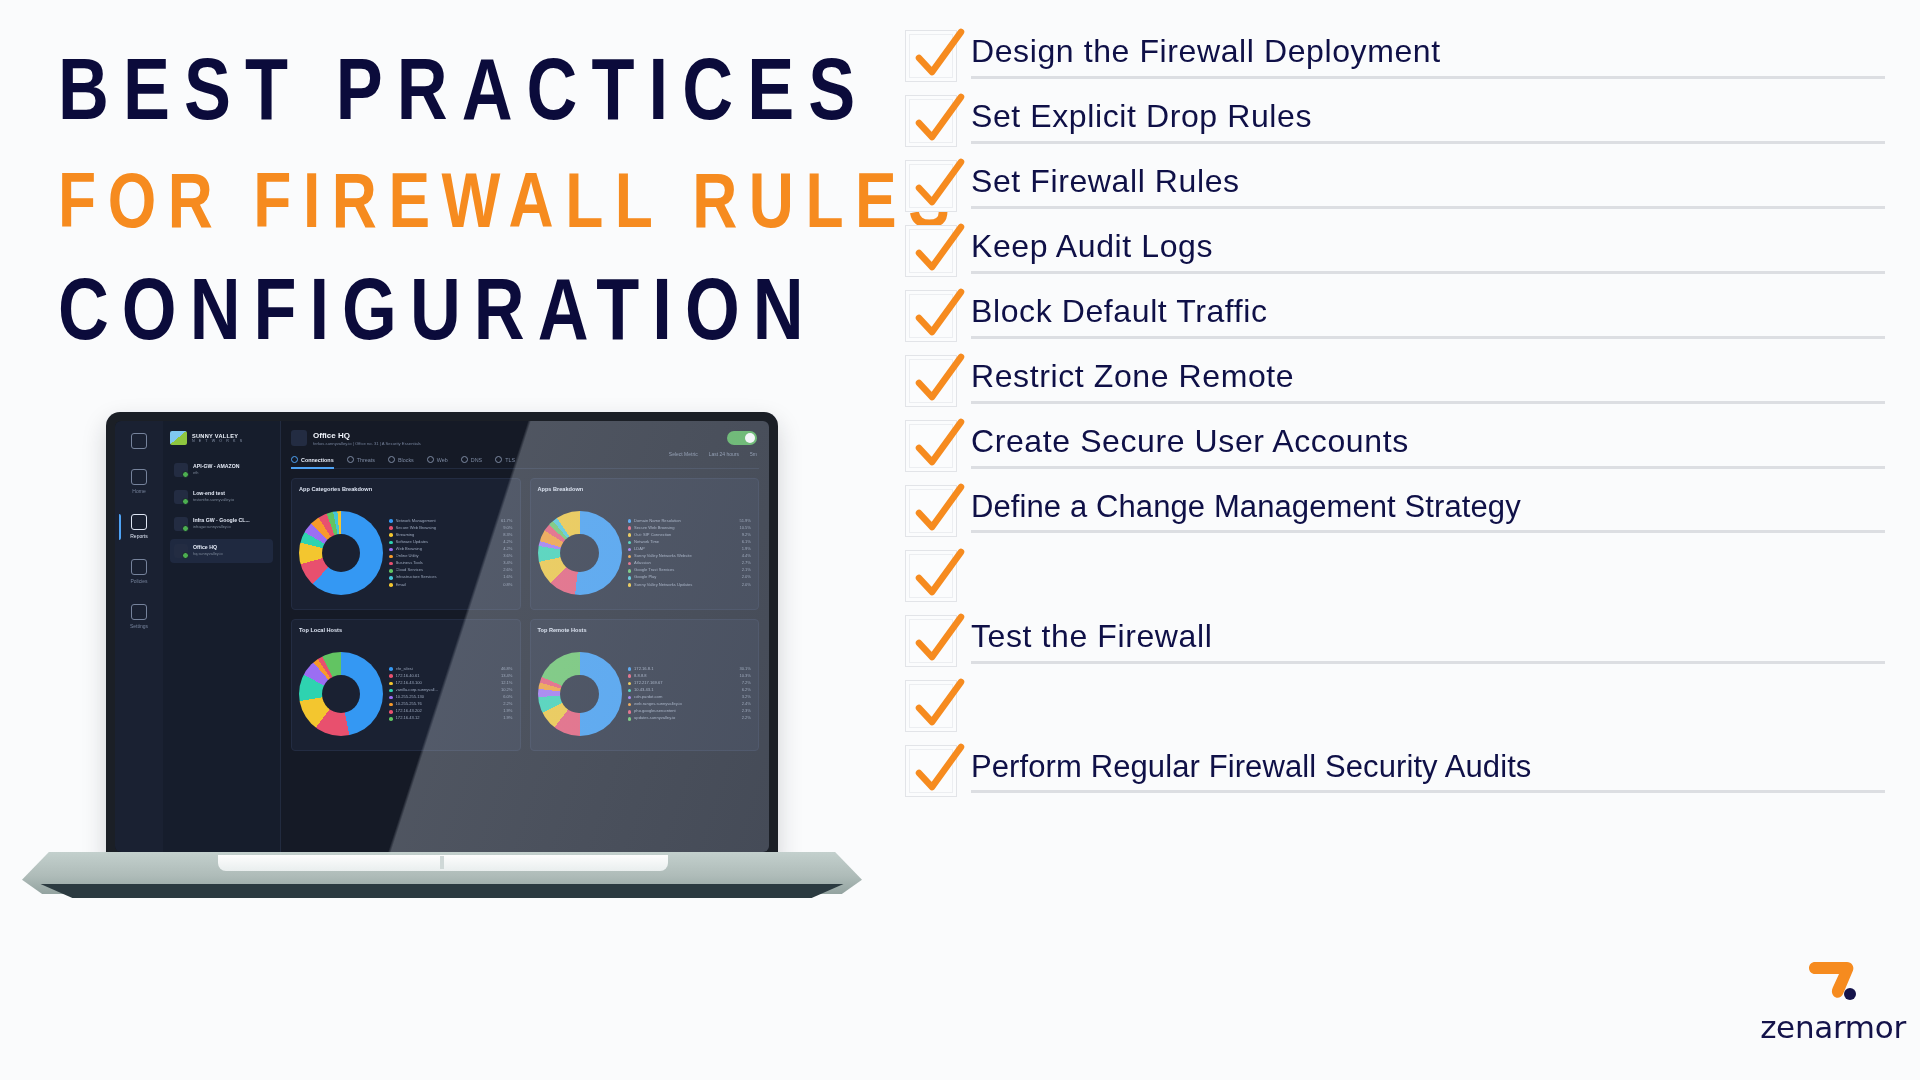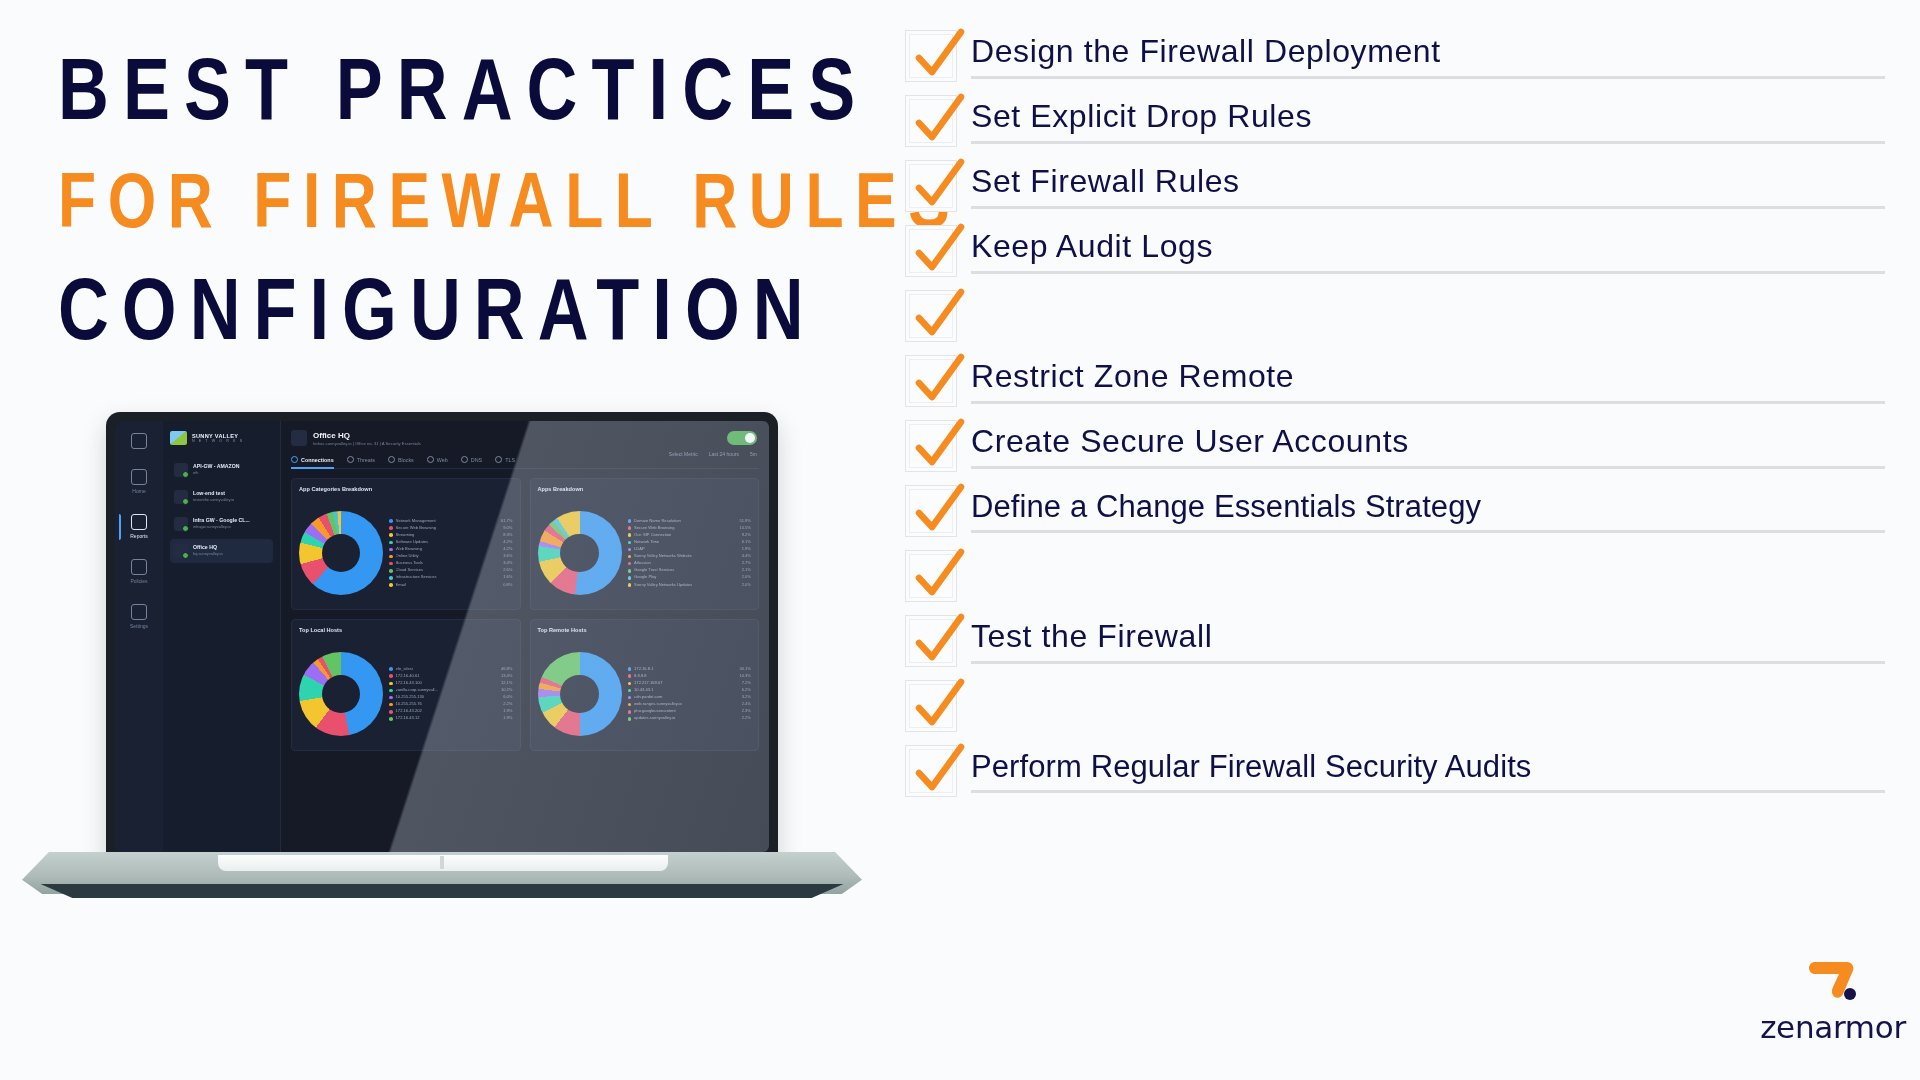--- a/index.html
+++ b/index.html
@@ -557,20 +557,21 @@
         </div>
       </div>
       <div class="item">
         <div class="row">
           <div class="cbox">
             <div class="inner"></div>
             <svg viewBox="0 0 58 58">
               <path d="M10 30 L23 44 L52 4" fill="none" stroke="#F68B1F" stroke-width="6.5" stroke-linecap="round" stroke-linejoin="round"></path>
             </svg>
           </div>
+          <div class="lbl">Block Default Traffic</div>
         </div>
       </div>
       <div class="item">
         <div class="row">
           <div class="cbox">
             <div class="inner"></div>
             <svg viewBox="0 0 58 58">
               <path d="M10 30 L23 44 L52 4" fill="none" stroke="#F68B1F" stroke-width="6.5" stroke-linecap="round" stroke-linejoin="round"></path>
             </svg>
           </div>
@@ -589,21 +590,21 @@
         </div>
       </div>
       <div class="item">
         <div class="row">
           <div class="cbox">
             <div class="inner"></div>
             <svg viewBox="0 0 58 58">
               <path d="M10 30 L23 44 L52 4" fill="none" stroke="#F68B1F" stroke-width="6.5" stroke-linecap="round" stroke-linejoin="round"></path>
             </svg>
           </div>
-          <div class="lbl tight">Define a Change Essentials Strategy</div>
+          <div class="lbl tight">Define a Change Management Strategy</div>
         </div>
       </div>
       <div class="item">
         <div class="row">
           <div class="cbox">
             <div class="inner"></div>
             <svg viewBox="0 0 58 58">
               <path d="M10 30 L23 44 L52 4" fill="none" stroke="#F68B1F" stroke-width="6.5" stroke-linecap="round" stroke-linejoin="round"></path>
             </svg>
           </div>

